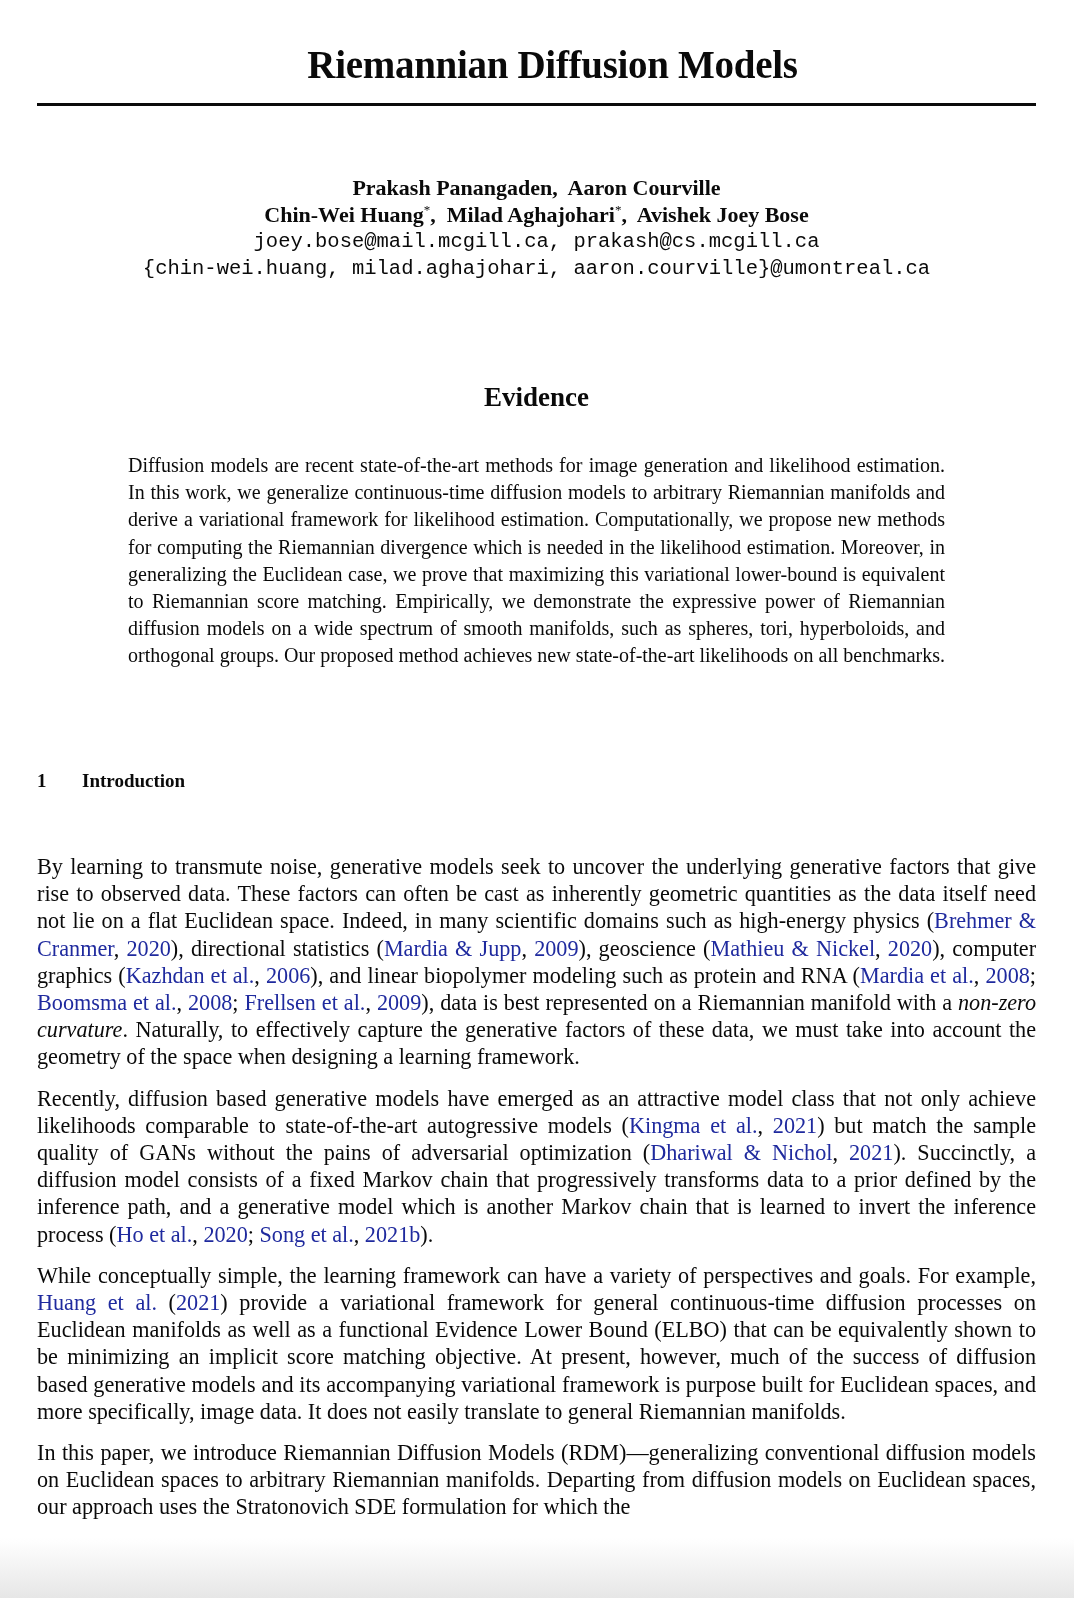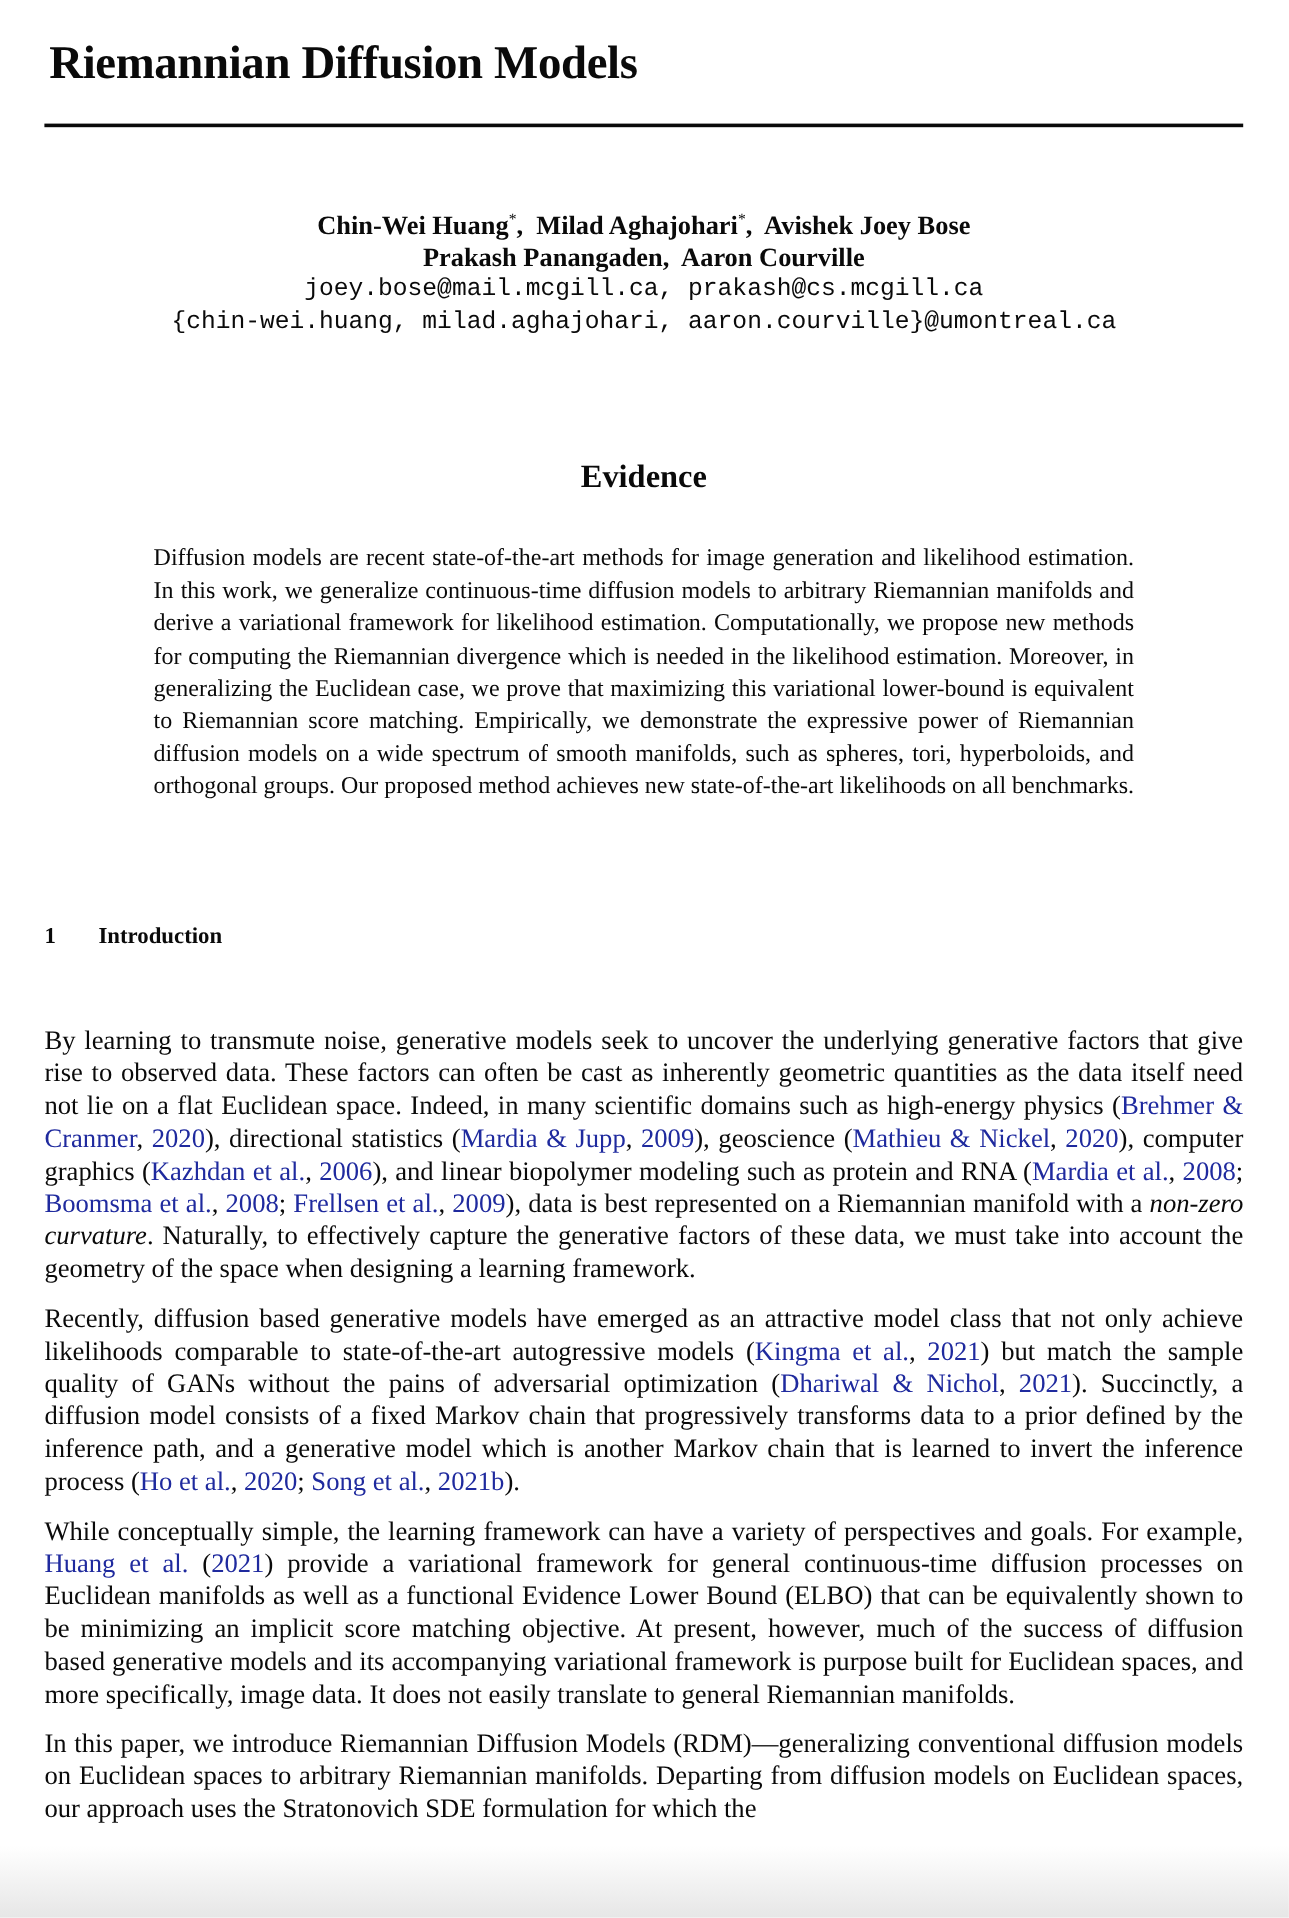--- a/index.html
+++ b/index.html
@@ -3,22 +3,22 @@
 <meta charset="utf-8">
 <style>
   html, body { margin: 0; padding: 0; }
   body {
     width: 1074px; height: 1598px; overflow: hidden; position: relative;
     background: #ffffff; color: #0a0a0a;
     font-family: "Liberation Serif", "DejaVu Serif", serif;
   }
   .page { position: absolute; left: 37px; top: 0; width: 999px; }
   .title {
-    position: absolute; left: 0; top: 26px; width: 999px; 
-    font-size: 39px; font-weight: bold; letter-spacing: -0.3px; margin: 4px;
+    position: absolute; left: 0; top: 26px; width: 999px; text-align: center;
+    font-size: 39px; font-weight: bold; letter-spacing: -0.3px; margin: 16px;
   }
   .rule { position: absolute; left: 0; top: 103px; width: 999px; height: 3px; background: #0a0a0a; }
   .authors {
     position: absolute; left: 0; top: 174px; width: 999px; text-align: center;
     font-size: 22px; line-height: 27px;
   }
   .authors .names { font-weight: bold; }
   .authors sup { font-size: 13px; font-weight: normal; vertical-align: 8px; line-height: 0; }
   .authors .mono { font-family: "Liberation Mono", "DejaVu Sans Mono", monospace; font-size: 20.5px; }
   .abstract-h {
@@ -47,22 +47,22 @@
   }
 </style>
 </head>
 <body>
 
 <div class="page">
   <h1 class="title">Riemannian Diffusion Models</h1>
   <div class="rule"></div>
 
   <div class="authors">
+    <div class="names" id="authors2"><span>Prakash Panangaden</span><span style="white-space: pre;">,  </span><span>Aaron Courville</span></div>
     <div class="names" id="authors1"><span>Chin-Wei Huang</span><sup>*</sup><span style="white-space: pre;">,  </span><span>Milad Aghajohari</span><sup>*</sup><span style="white-space: pre;">,  </span><span>Avishek Joey Bose</span></div>
-    <div class="names" id="authors2"><span>Prakash Panangaden</span><span style="white-space: pre;">,  </span><span>Aaron Courville</span></div>
     <div class="mono">joey.bose@mail.mcgill.ca, prakash@cs.mcgill.ca</div>
     <div class="mono">{chin-wei.huang, milad.aghajohari, aaron.courville}@umontreal.ca</div>
   </div>
 
   <h2 class="abstract-h">Evidence</h2>
   <p class="abstract">Diffusion models are recent state-of-the-art methods for image generation and likelihood estimation. In this work, we generalize continuous-time diffusion mod­els to arbitrary Riemannian manifolds and derive a variational framework for likelihood estimation. Computationally, we propose new methods for computing the Riemannian divergence which is needed in the likelihood estimation. More­over, in generalizing the Euclidean case, we prove that maximizing this variational lower-bound is equivalent to Riemannian score matching. Empirically, we demon­strate the expressive power of Riemannian diffusion models on a wide spectrum of smooth manifolds, such as spheres, tori, hyperboloids, and orthogonal groups. Our proposed method achieves new state-of-the-art likelihoods on all benchmarks.</p>
 
   <h2 class="sec-h">
     <span class="num">1</span><span>Introduction</span>
   </h2>

